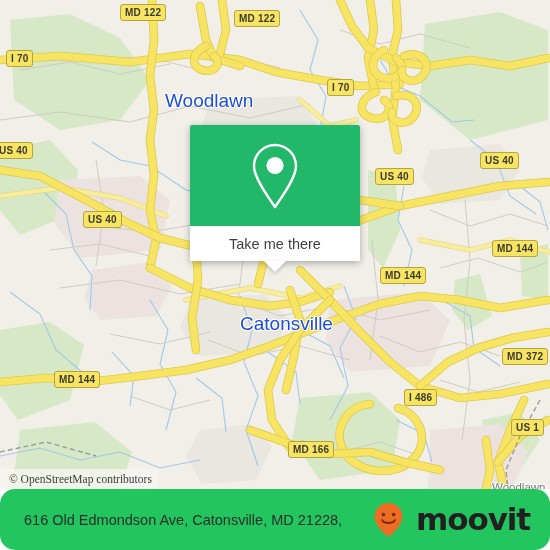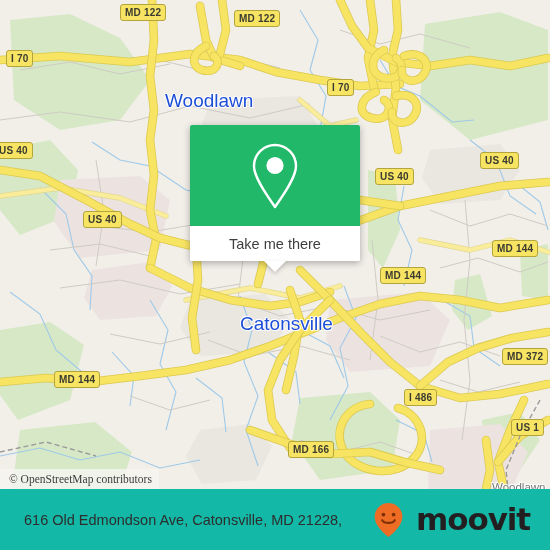--- a/index.html
+++ b/index.html
@@ -130,25 +130,26 @@
     filter: drop-shadow(0 2px 2px rgba(0,0,0,0.20));
   }
 
   
   .footer {
     position: absolute;
     left: 0;
     top: 489px;
     width: 550px;
     height: 61px;
-    background: #14b8a6;
+    background: #22c55e;
     display: flex;
     align-items: center;
     box-sizing: border-box;
     padding: 0 14px 0 24px;
+    border-radius: 15px;
   }
   .footer-address {
     flex: 1 1 auto;
     color: #2d2d2d;
     font-size: 14.5px;
     line-height: 20px;
     font-family: "Liberation Sans", sans-serif;
   }
   .footer-address .line { display: block; }
   .brand {

